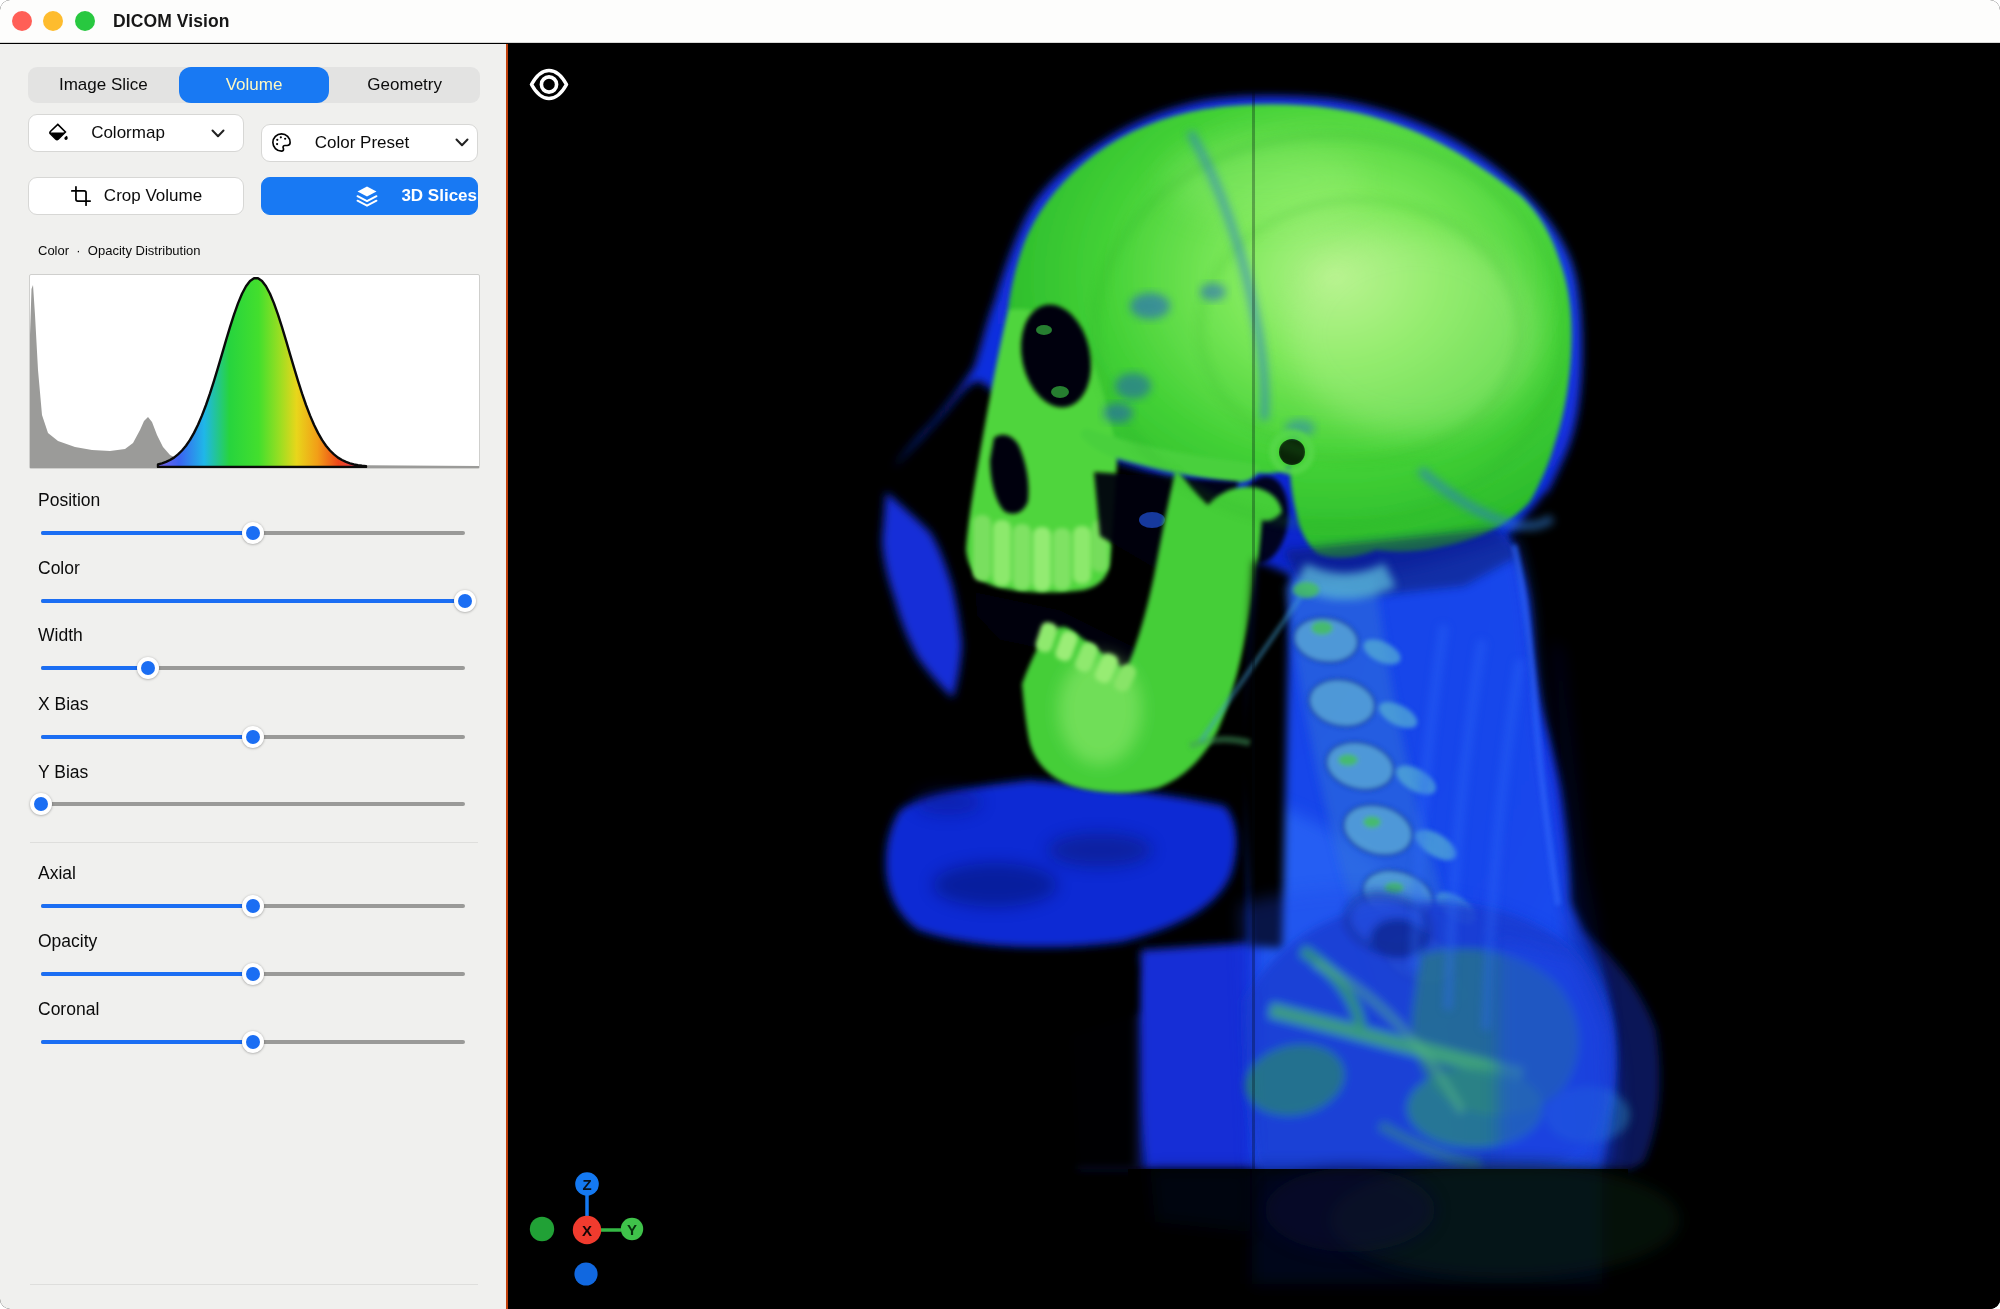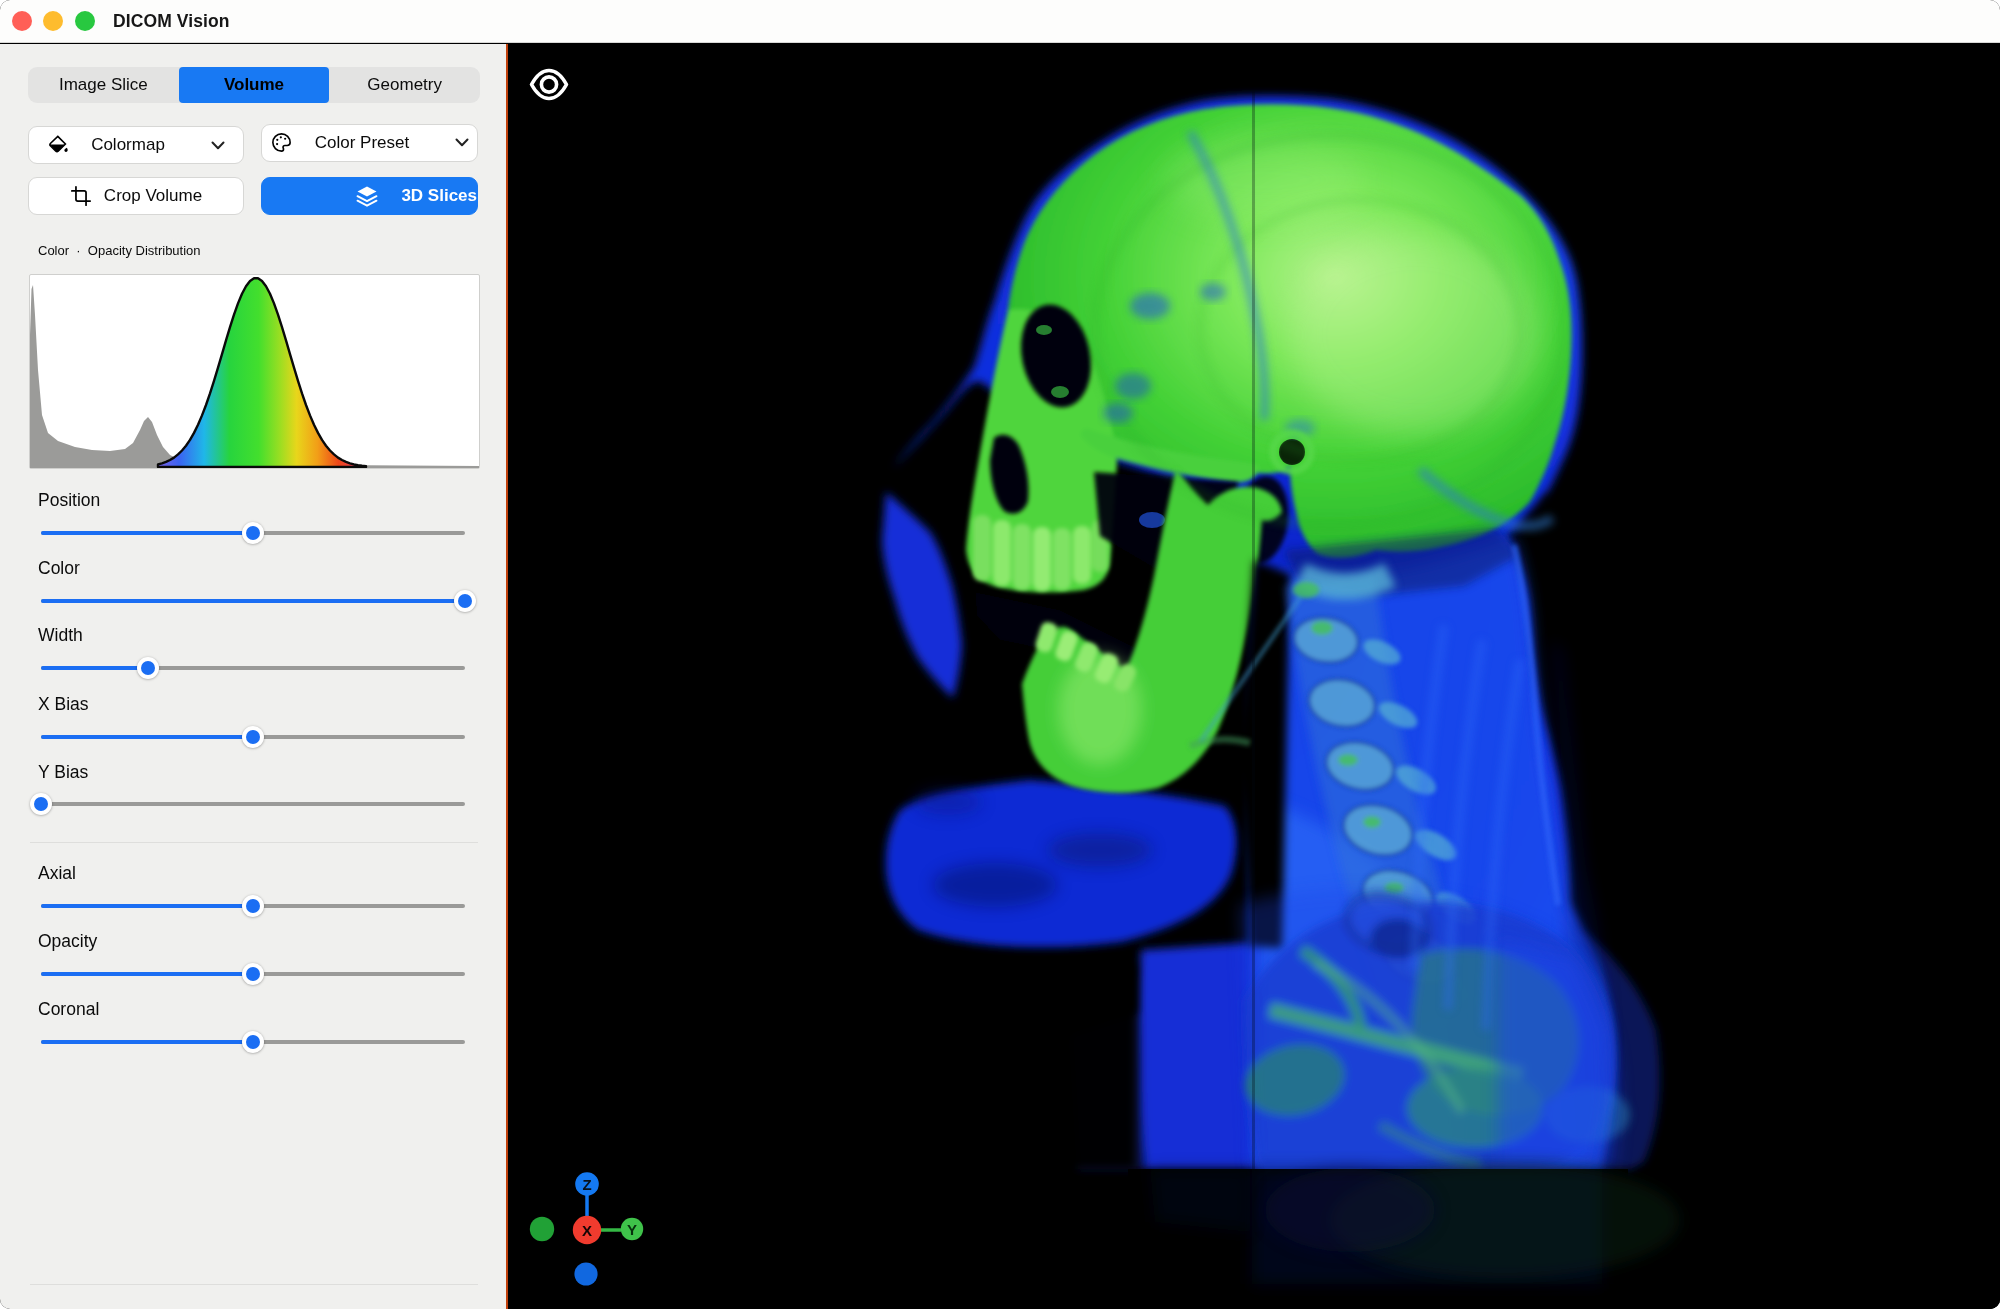--- a/index.html
+++ b/index.html
@@ -7,21 +7,21 @@
   #win { position:absolute; left:0; top:0; width:2000px; height:1309px; border-radius:10px; overflow:hidden; background:#000; }
   #titlebar { position:absolute; left:0; top:0; width:2000px; height:43px; background:#fdfdfc; border-bottom:1px solid #d8d8d6; z-index:5; }
   .tl { position:absolute; top:11px; width:20px; height:20px; border-radius:50%; }
   #title { position:absolute; left:113px; top:11px; font-size:17.5px; font-weight:bold; color:#171717; letter-spacing:0.1px; }
   #sidebar { position:absolute; left:0; top:44px; width:508px; height:1265px; background:#f0f0ee; border-right:2px solid #c2410c; z-index:4; }
   #viewer { position:absolute; left:508px; top:43px; width:1492px; height:1266px; background:#000; }
 
   
   #seg { position:absolute; left:28px; top:23px; width:452px; height:36px; background:#e3e3e2; border-radius:9px; display:flex; }
   #seg .s { flex:1; display:flex; align-items:center; justify-content:center; font-size:17px; font-weight:500; color:#0c0c0c; }
-  #seg .sel { background:#1879f3; border-radius:4px; color:#000000; font-weight:700; }
+  #seg .sel { background:#1879f3; border-radius:12px; color:#fef9c3; font-weight:400; }
 
   
   .btn { position:absolute; height:38px; background:#fff; border:1px solid #d7d7d5; border-radius:9px; display:flex; align-items:center; justify-content:center; font-size:17px; font-weight:500; color:#0b0b0b; gap:22px; }
   .btn.blue { background:#1879f3; border-color:#1879f3; color:#fff; font-weight:600;justify-content:flex-end; }
   .chev { margin-left:24px; }
 
   .label { position:absolute; left:38px; font-size:17.5px; color:#0b0b0b; }
 
   
   #chart { position:absolute; left:29px; top:230px; width:451px; height:195px; background:#fff; border:1px solid #cfcfcd; border-radius:2px; }
@@ -287,21 +287,21 @@
     </svg>
   </div>
 
   <div id="sidebar">
     <div id="seg">
       <div class="s">Image Slice</div>
       <div class="s sel">Volume</div>
       <div class="s">Geometry</div>
     </div>
 
-    <div class="btn" style="left:28px; top:82px; width:216px;">
+    <div class="btn" style="left:28px; top:70px; width:216px;">
       <svg width="22" height="22" viewBox="0 0 22 22" fill="none" stroke="#000" stroke-width="1.6">
         <path d="M10.8 2.4 L18.4 10 L11.4 17 C10.6 17.8 9.4 17.8 8.6 17 L3.6 12 C2.8 11.2 2.8 10 3.6 9.2 Z"></path>
         <path d="M3.1 10.6 L17.8 10.6 L11.4 17 C10.6 17.8 9.4 17.8 8.6 17 Z" fill="#000" stroke="none"></path>
         <path d="M19.9 13.8 c1 1.7 1.1 3 0.2 3.7 c-0.9 0.7-2.1 0.4-2.6-0.6 c-0.5-1.1 0.4-2.2 2.4-3.1 Z" fill="#000" stroke="none"></path>
       </svg>
       <span>Colormap</span>
       <svg class="chev" width="14" height="9" viewBox="0 0 14 9" fill="none" stroke="#222" stroke-width="2" stroke-linecap="round" stroke-linejoin="round">
           <path d="M1.5 1.5 L7 7.2 L12.5 1.5"></path>
         </svg>
     </div>

